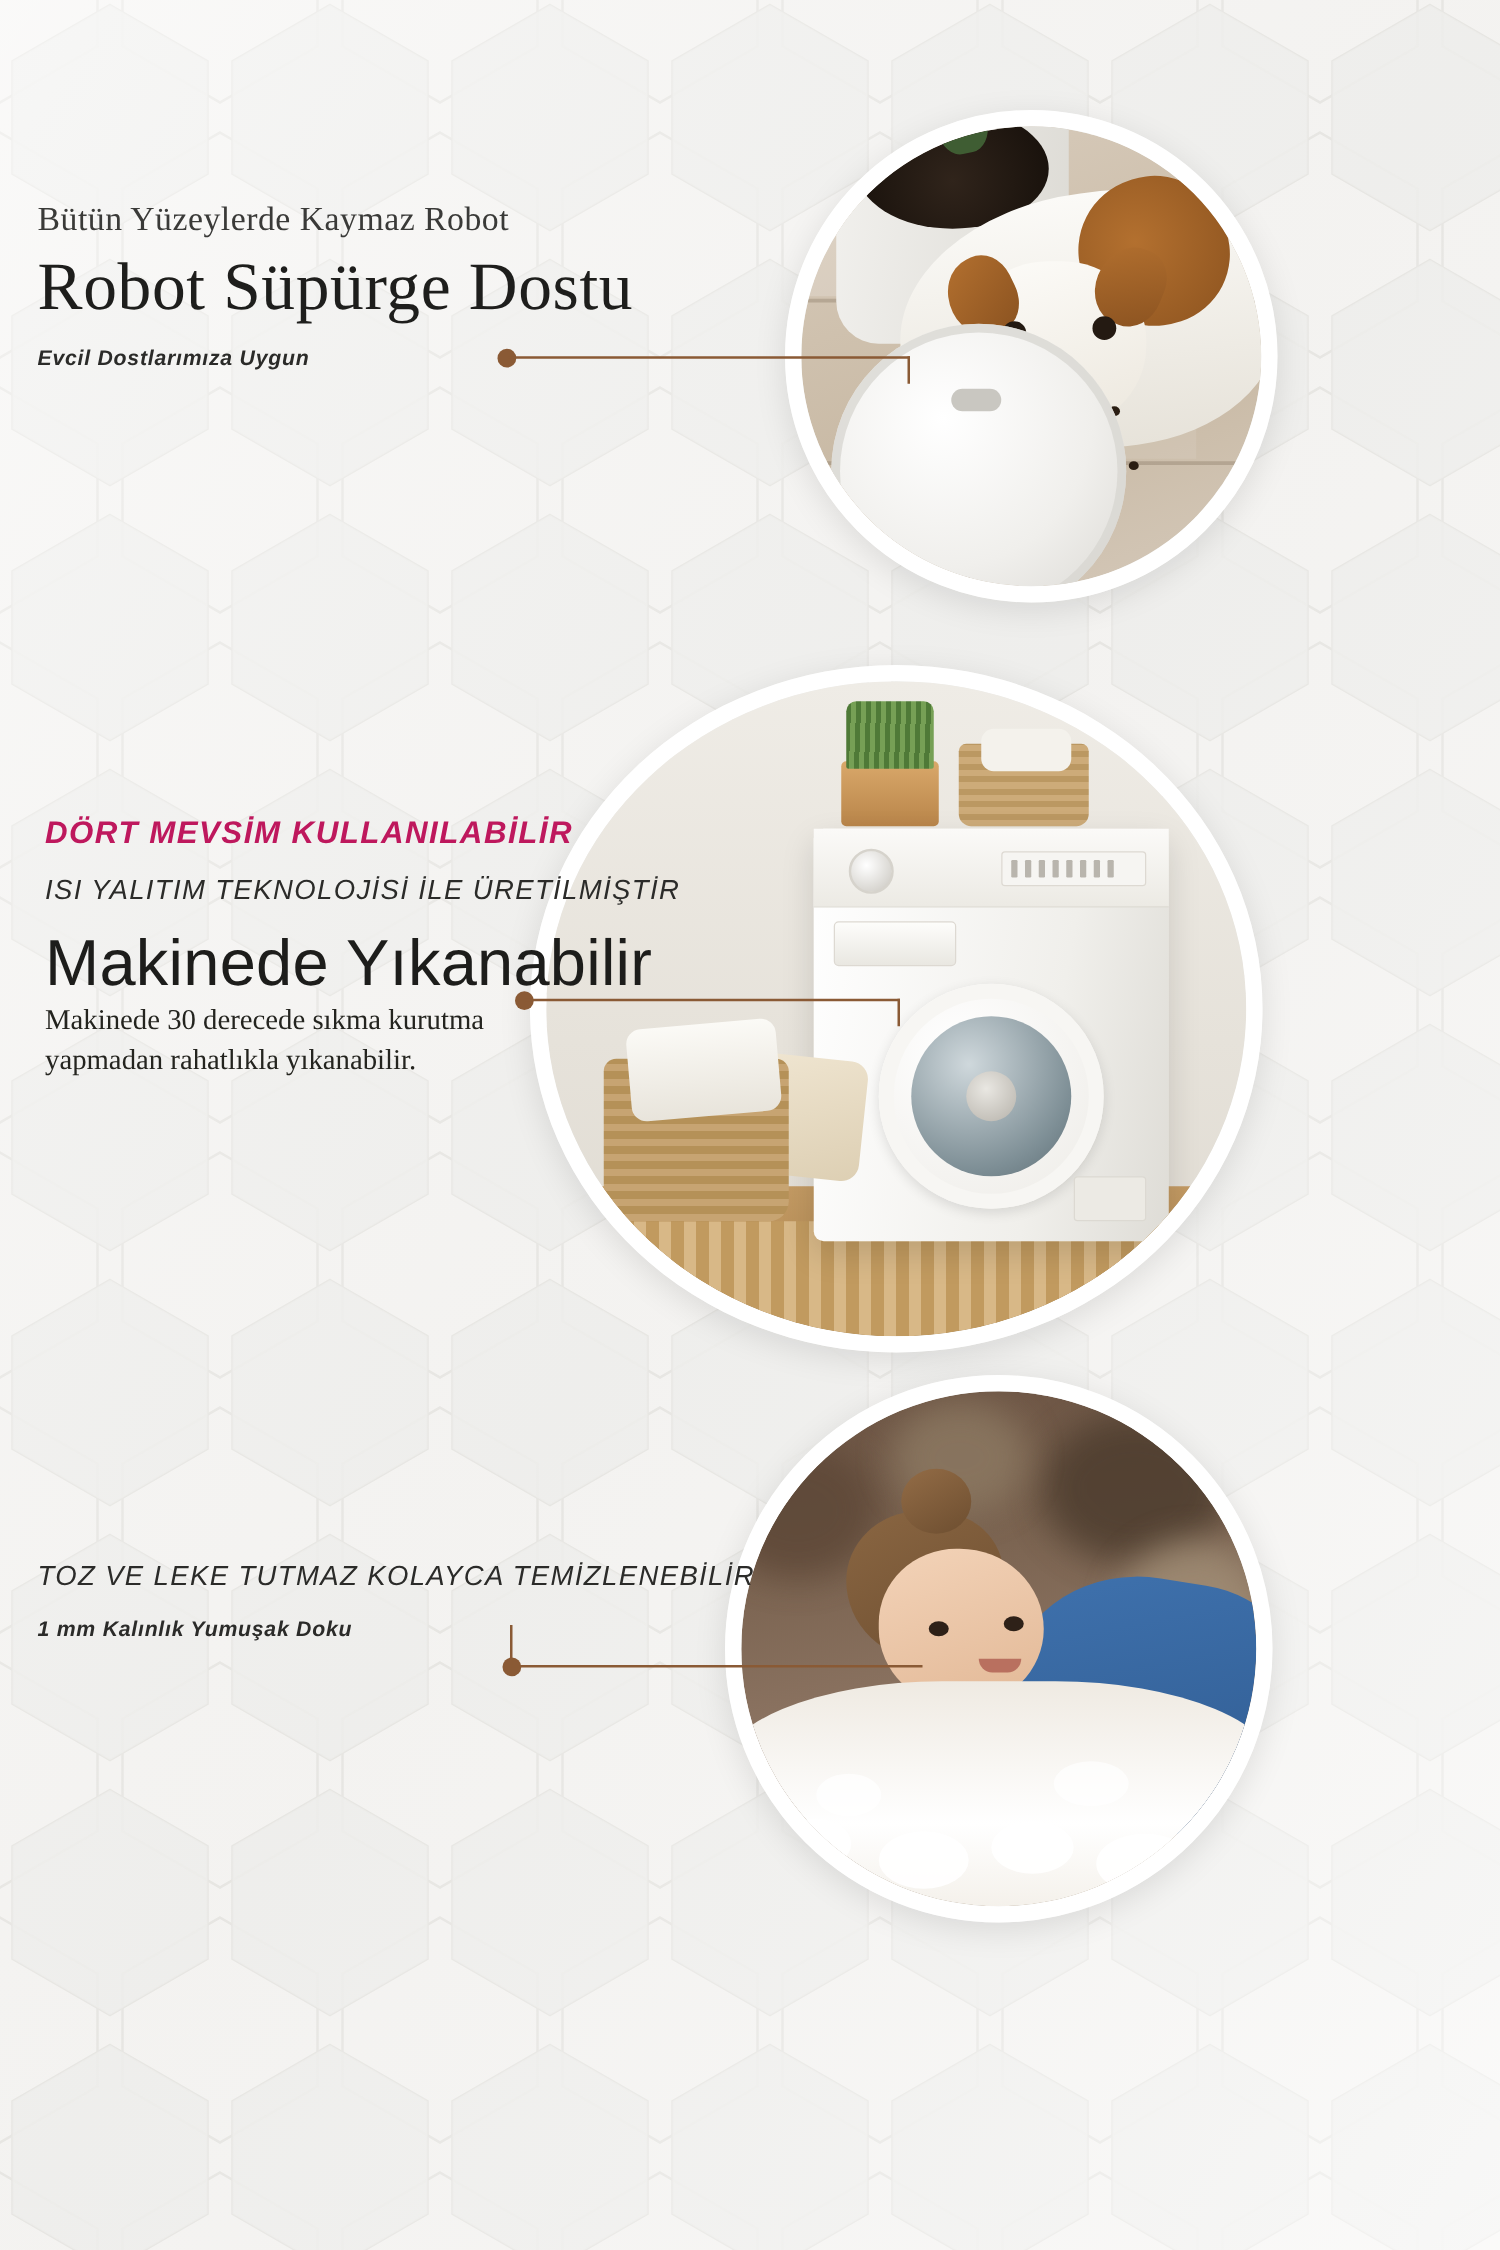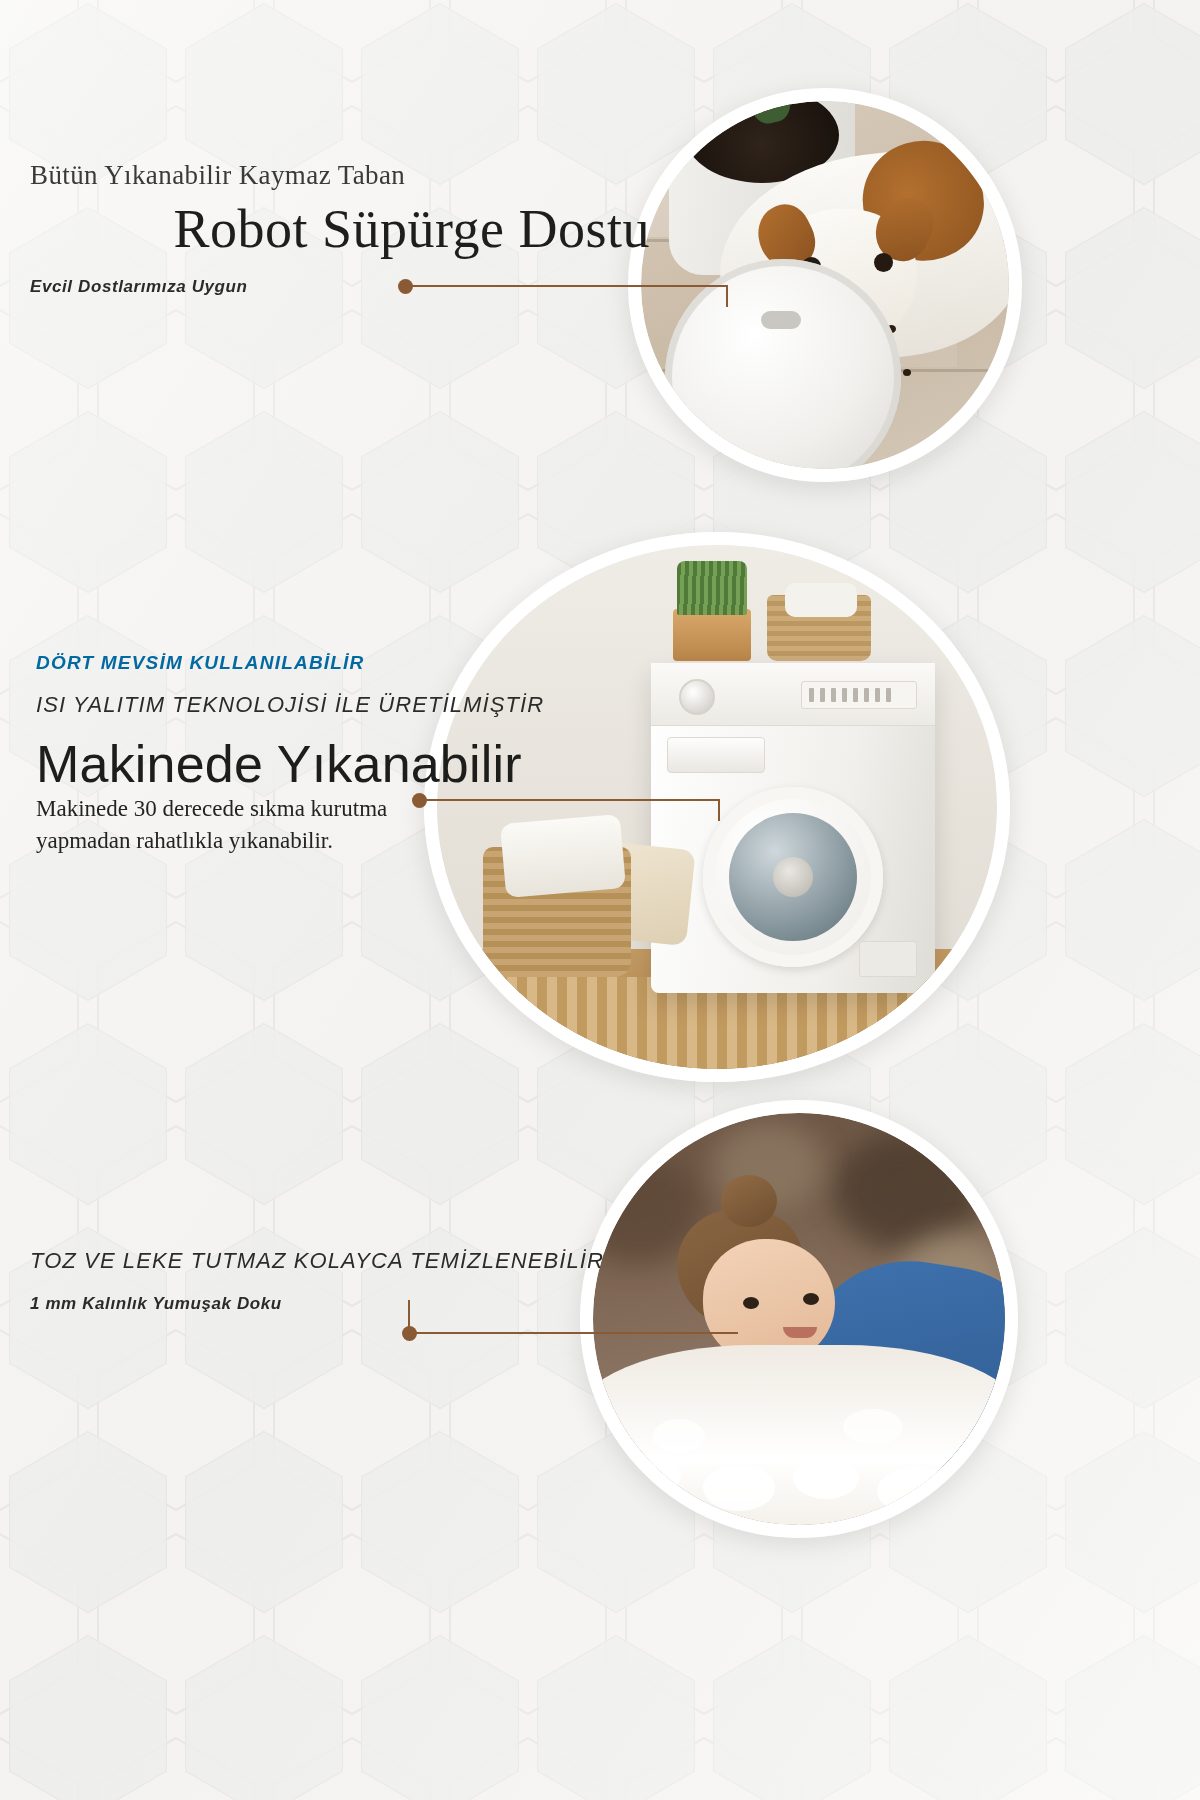--- a/index.html
+++ b/index.html
@@ -66,22 +66,22 @@
     font-style:italic;
     font-size:22px;
     color:#2b2b29;
     letter-spacing:1.1px;
     white-space:nowrap;
   }
   .sub-italic-caps-bold{
     font-family:"Liberation Sans", sans-serif;
     font-style:italic;
     font-weight:bold;
-    font-size:19px;
-    color:#0369a1;
+    font-size:25px;
+    color:#be185d;
     letter-spacing:1.2px;
     white-space:nowrap;
   }
   .body-serif{
     font-family:"Liberation Serif", serif;
     font-size:23px;
     color:#24241f;
     line-height:1.38;
   }
 
@@ -331,22 +331,22 @@
     </linearGradient>
   </defs>
   <rect x="0" y="0" width="1200" height="1800" fill="#f4f3f1"></rect>
   <rect x="0" y="0" width="1200" height="1800" fill="url(#hexpat)"></rect>
   <rect x="0" y="0" width="1200" height="1800" fill="url(#hexfade)"></rect>
 </svg>
 
 <div id="page">
 
   <div class="txt" style="left:30px;top:160px;width:620px;">
-    <div class="eyebrow-serif">Bütün Yıkanabilir Kaymaz Taban</div>
-    <div class="headline-serif" style="margin-top:8px;text-align:right;">Robot Süpürge Dostu</div>
+    <div class="eyebrow-serif">Bütün Yüzeylerde Kaymaz Robot</div>
+    <div class="headline-serif" style="margin-top:8px;">Robot Süpürge Dostu</div>
     <div class="sub-italic-bold" style="margin-top:18px;font-style:italic;">Evcil Dostlarımıza Uygun</div>
   </div>
 
   <div class="connector" style="left:398px;top:276px;width:360px;height:26px;">
     <div class="dot" style="left:0;top:3px;"></div>
     <div class="hline" style="left:8px;top:9px;width:322px;"></div>
     <div class="vline" style="left:328px;top:9px;height:22px;"></div>
   </div>
 
   <div class="photo" style="left:628px;top:88px;width:368px;height:368px;">

